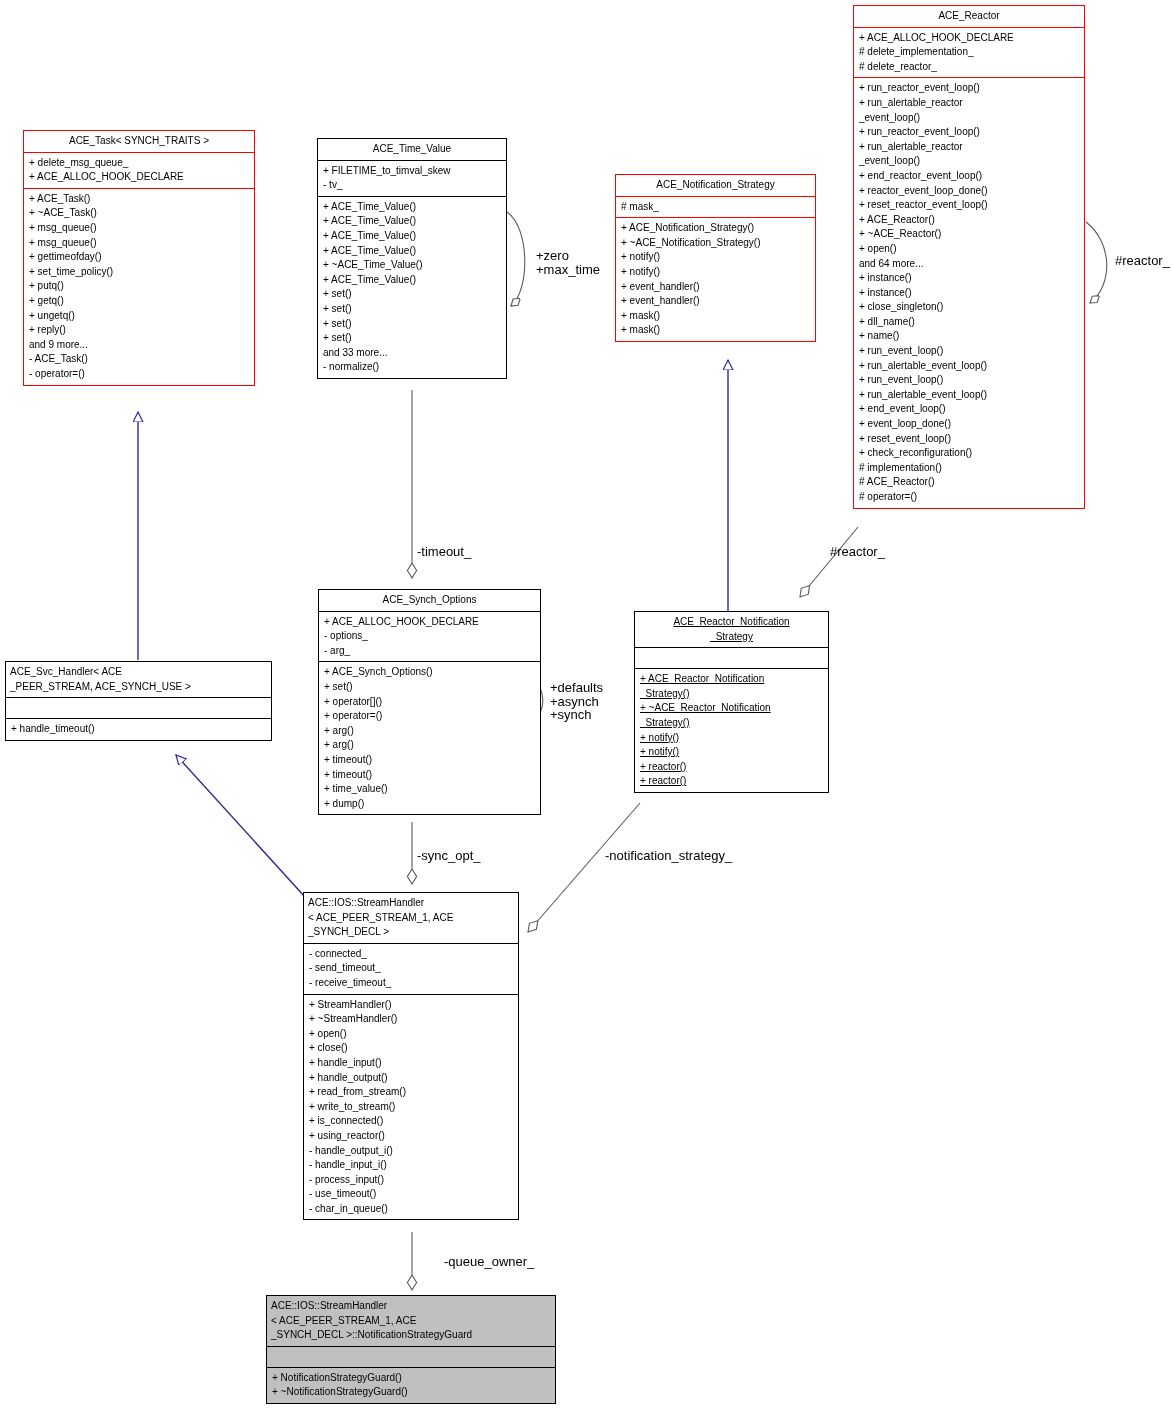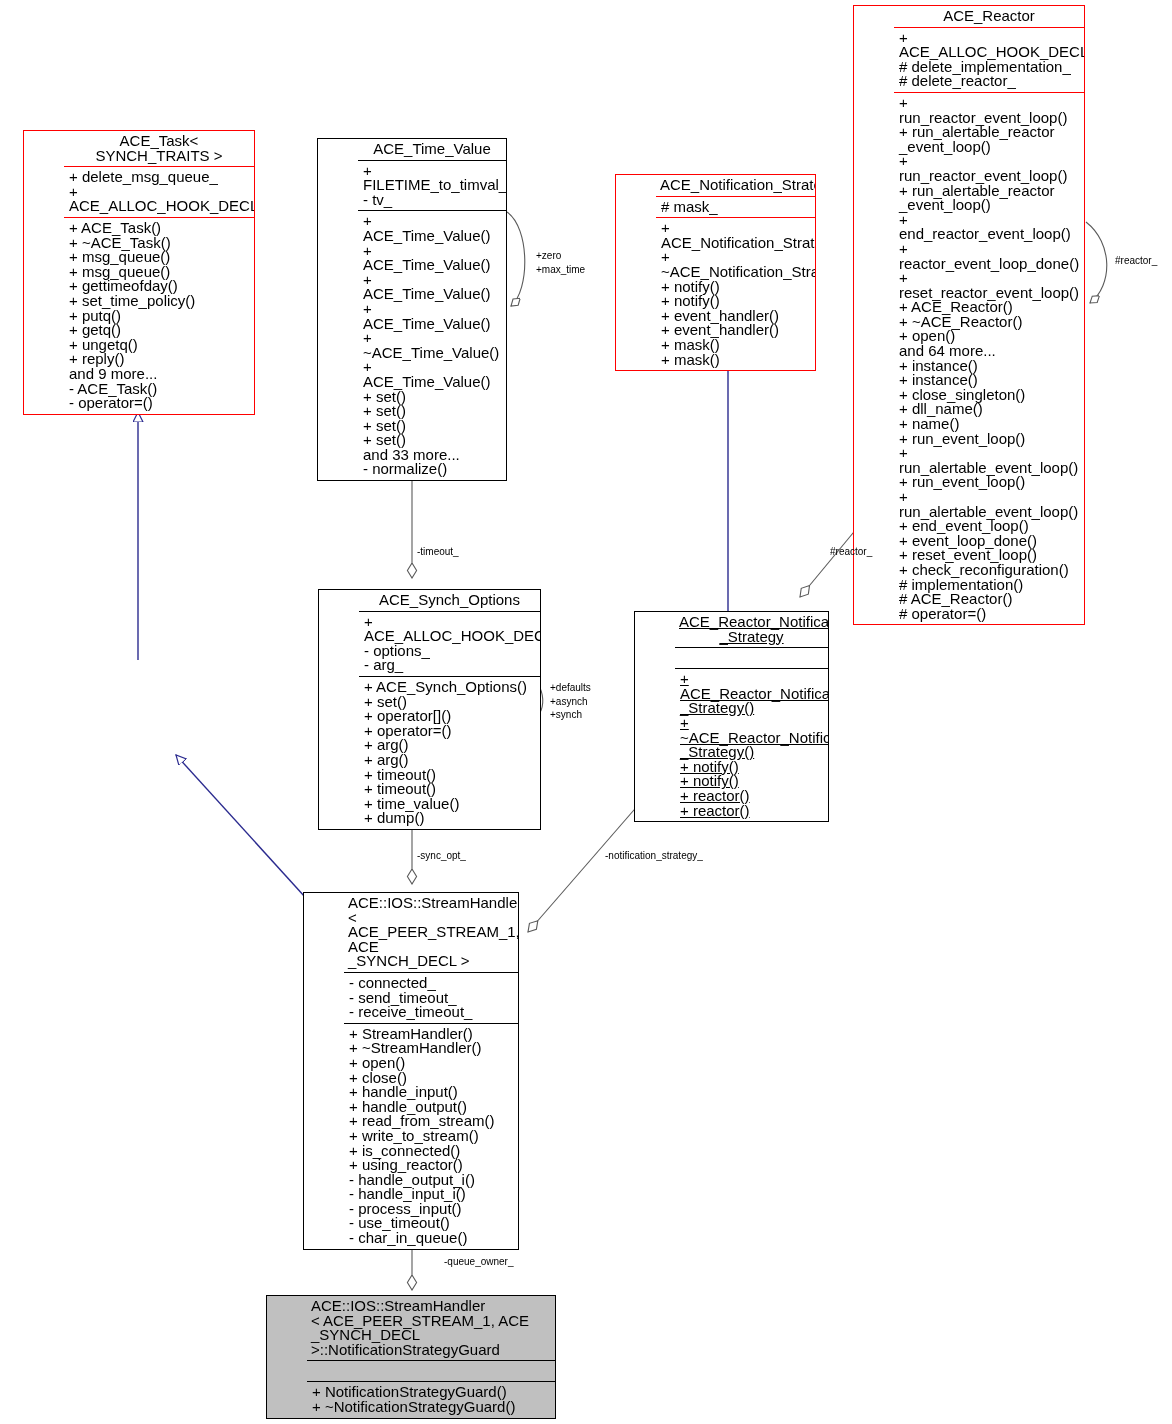--- a/index.html
+++ b/index.html
@@ -20,25 +20,24 @@
     left: 0; top: 0;
     width: 1172px;
     height: 1424px;
     pointer-events: none;
   }
   .uml-box {
     position: absolute;
     box-sizing: border-box;
     border: 1px solid #000000;
     background: #ffffff;
-    font-size: 15px;
+    font-size: 10px;
     line-height: 14.6px;
     color: #000000;
     overflow: hidden;
-    padding-left: 40px;
   }
   .uml-box.red {
     border-color: #ff0000;
     background: #ffffff;
   }
   .uml-box.gray {
     background: #c0c0c0;
     border-color: #000000;
   }
   .uml-title {
@@ -56,21 +55,21 @@
     padding: 3px 5px 3px 5px;
     white-space: pre-line;
     text-align: left;
   }
   .uml-section.empty {
     min-height: 14px;
   }
   .edge-label {
     position: absolute;
     font-family: "Liberation Sans", sans-serif;
-    font-size: 10px;
+    font-size: 13px;
     line-height: 13.5px;
     color: #000000;
     white-space: pre-line;
   }
 </style>
 </head>
 <body>
 
 <div id="diagram">
 
@@ -197,20 +196,28 @@
 + run_alertable_event_loop()
 + end_event_loop()
 + event_loop_done()
 + reset_event_loop()
 + check_reconfiguration()
 # implementation()
 # ACE_Reactor()
 # operator=()</div>
   </div>
 
+  <div class="uml-box" style="left:5px; top:661px; width:267px;">
+    <div class="uml-title" style="text-align:left;">ACE_Svc_Handler&lt; ACE
+_PEER_STREAM, ACE_SYNCH_USE &gt;</div>
+    <div class="uml-sep"></div>
+    <div class="uml-section empty"></div>
+    <div class="uml-sep"></div>
+    <div class="uml-section">+ handle_timeout()</div>
+  </div>
 
   <div class="uml-box" style="left:302px; top:589px; width:223px;margin-left:16px;">
     <div class="uml-title">ACE_Synch_Options</div>
     <div class="uml-sep"></div>
     <div class="uml-section">+ ACE_ALLOC_HOOK_DECLARE
 - options_
 - arg_</div>
     <div class="uml-sep"></div>
     <div class="uml-section">+ ACE_Synch_Options()
 + set()

